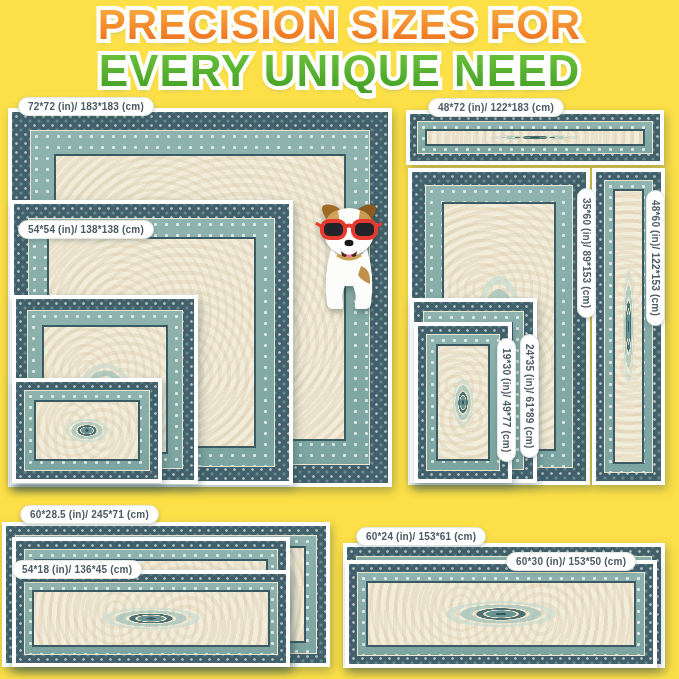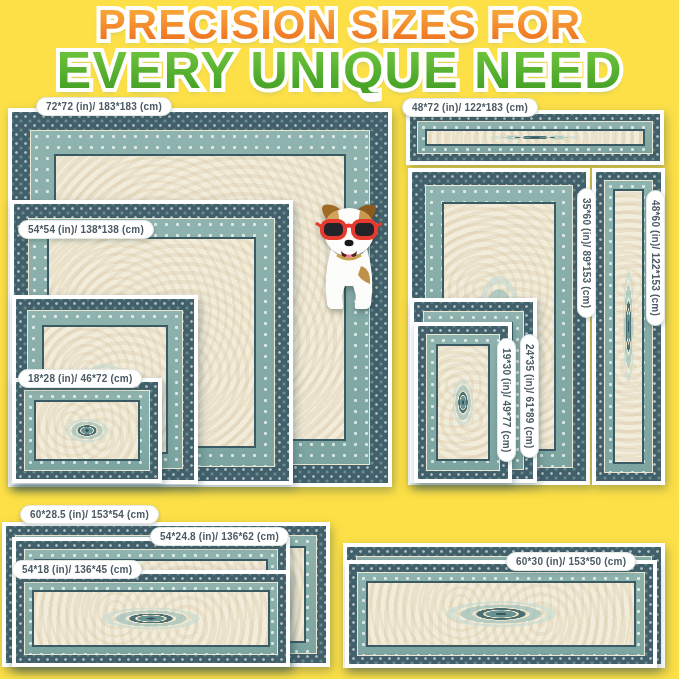--- a/index.html
+++ b/index.html
@@ -19,21 +19,21 @@
     color:#ffffff;-webkit-text-stroke:8px #ffffff;
     text-shadow:0 4px 5px rgba(120,160,150,.5);
     z-index:-1;
   }
   .t-orange{
     font-size:42px;line-height:46px;
     background:linear-gradient(180deg,#f9ae3e 8%,#ee7120 88%);
     -webkit-background-clip:text;background-clip:text;color:transparent;
   }
   .t-green{
-    font-size:52px;line-height:45px;
+    font-size:44px;line-height:45px;
     background:linear-gradient(180deg,#6cc23b 8%,#47a327 88%);
     -webkit-background-clip:text;background-clip:text;color:transparent;
   }
 
   
   .rug{
     position:absolute;box-sizing:border-box;
     border:4px solid #ffffff;background:#44616c;
     box-shadow:2px 4px 9px rgba(44,76,80,.38);
     overflow:hidden;
@@ -95,25 +95,25 @@
   
   .pill{
     position:absolute;z-index:30;
     background:#ffffff;border:1px solid #e3e8e5;border-radius:14px;
     padding:3px 9px;white-space:nowrap;
     font-size:10px;font-weight:700;letter-spacing:.2px;color:#4b5a63;
     box-shadow:0 2px 4px rgba(60,90,85,.3);
   }
   .pill.v{writing-mode:vertical-rl;padding:9px 3px;border-radius:12px;}
 
-  .p-sq72 {left:36px; top:97px;}
+  .p-sq72 {left:18px; top:97px;}
   .p-sq54 {left:18px; top:189px;margin-top:31px;}
   .p-sq36 {left:18px; top:284px;}
   .p-sq18 {left:18px; top:369px;}
-  .p-48x72{left:402px;top:98px;}
+  .p-48x72{left:428px;top:98px;}
   .p-48x60{left:646px;top:190px;}
   .p-35x60{left:577px;top:188px;}
   .p-24x35{left:520px;top:334px;}
   .p-19x30{left:497px;top:338px;}
   .p-60x285{left:20px; top:505px;}
   .p-54x248{left:150px;top:527px;}
   .p-54x18 {left:12px; top:560px;}
   .p-60x24 {left:356px;top:527px;}
   .p-60x20 {left:506px;top:552px;}
 
@@ -223,24 +223,23 @@
     <div class="fld"></div>
   </div>
   <div class="rug r-60x20">
     <div class="ob"></div>
     <div class="ib"></div>
     <div class="fld"></div>
   </div>
 
   <div class="pill p-sq72">72*72 (in)/ 183*183 (cm)</div>
   <div class="pill p-sq54">54*54 (in)/ 138*138 (cm)</div>
-  <div class="pill p-sq18">18*28 (in)/ 46*72 (cm)</div>
   <div class="pill p-48x72">48*72 (in)/ 122*183 (cm)</div>
   <div class="pill v p-48x60">48*60 (in)/ 122*153 (cm)</div>
   <div class="pill v p-35x60">35*60 (in)/ 89*153 (cm)</div>
   <div class="pill v p-24x35">24*35 (in)/ 61*89 (cm)</div>
   <div class="pill v p-19x30">19*30 (in)/ 49*77 (cm)</div>
-  <div class="pill p-60x285">60*28.5 (in)/ 153*54 (cm)</div>
-  <div class="pill p-54x248">54*24.8 (in)/ 136*62 (cm)</div>
+  <div class="pill p-60x285">60*28.5 (in)/ 245*71 (cm)</div>
   <div class="pill p-54x18">54*18 (in)/ 136*45 (cm)</div>
+  <div class="pill p-60x24">60*24 (in)/ 153*61 (cm)</div>
   <div class="pill p-60x20">60*30 (in)/ 153*50 (cm)</div>
 
 </div>
 
 </body></html>

